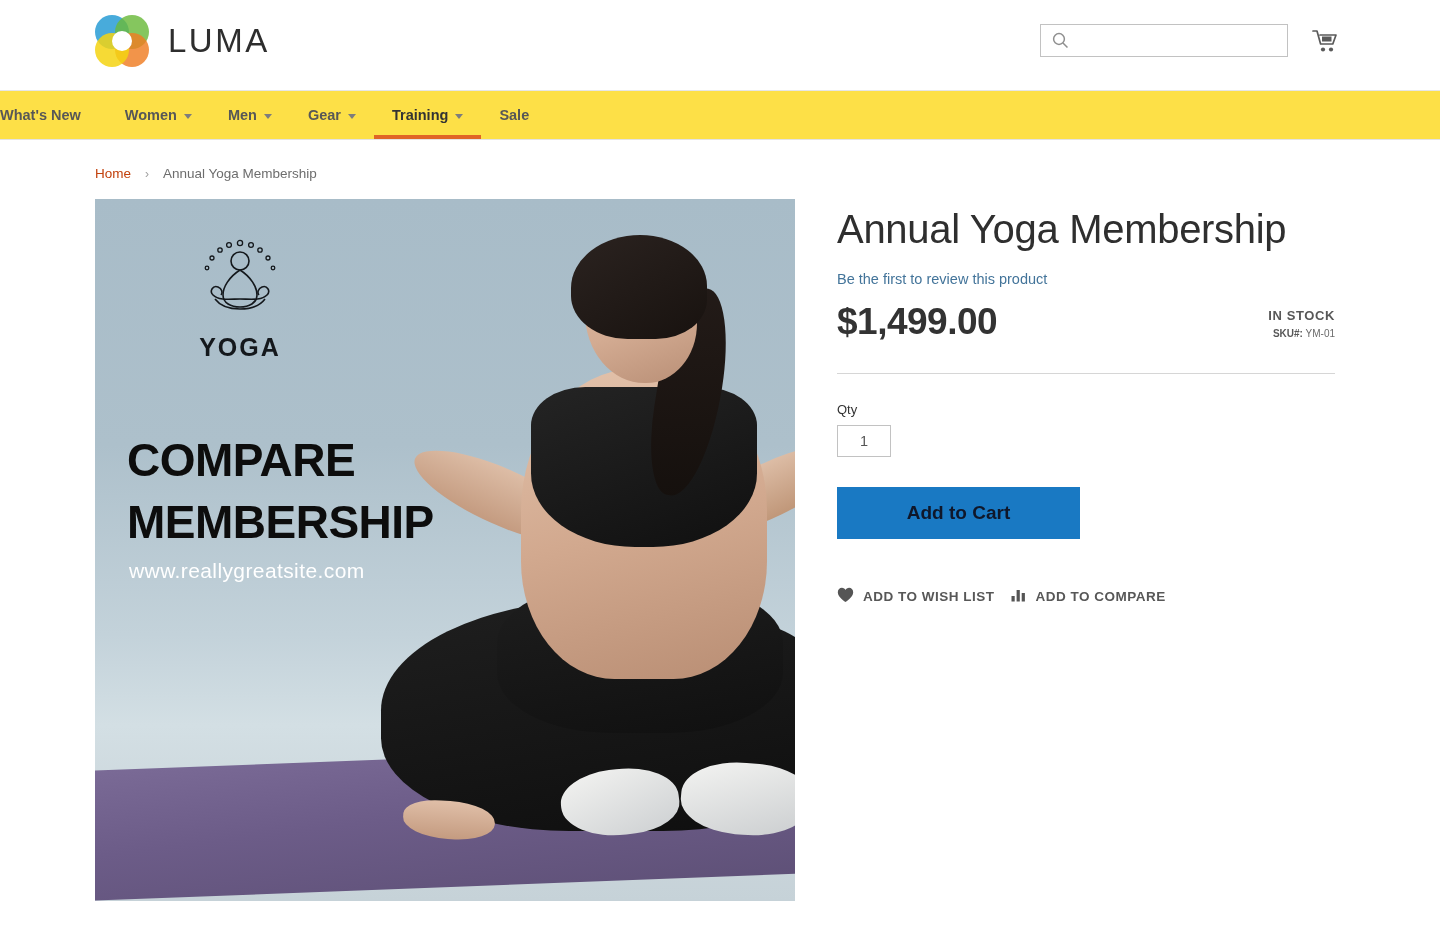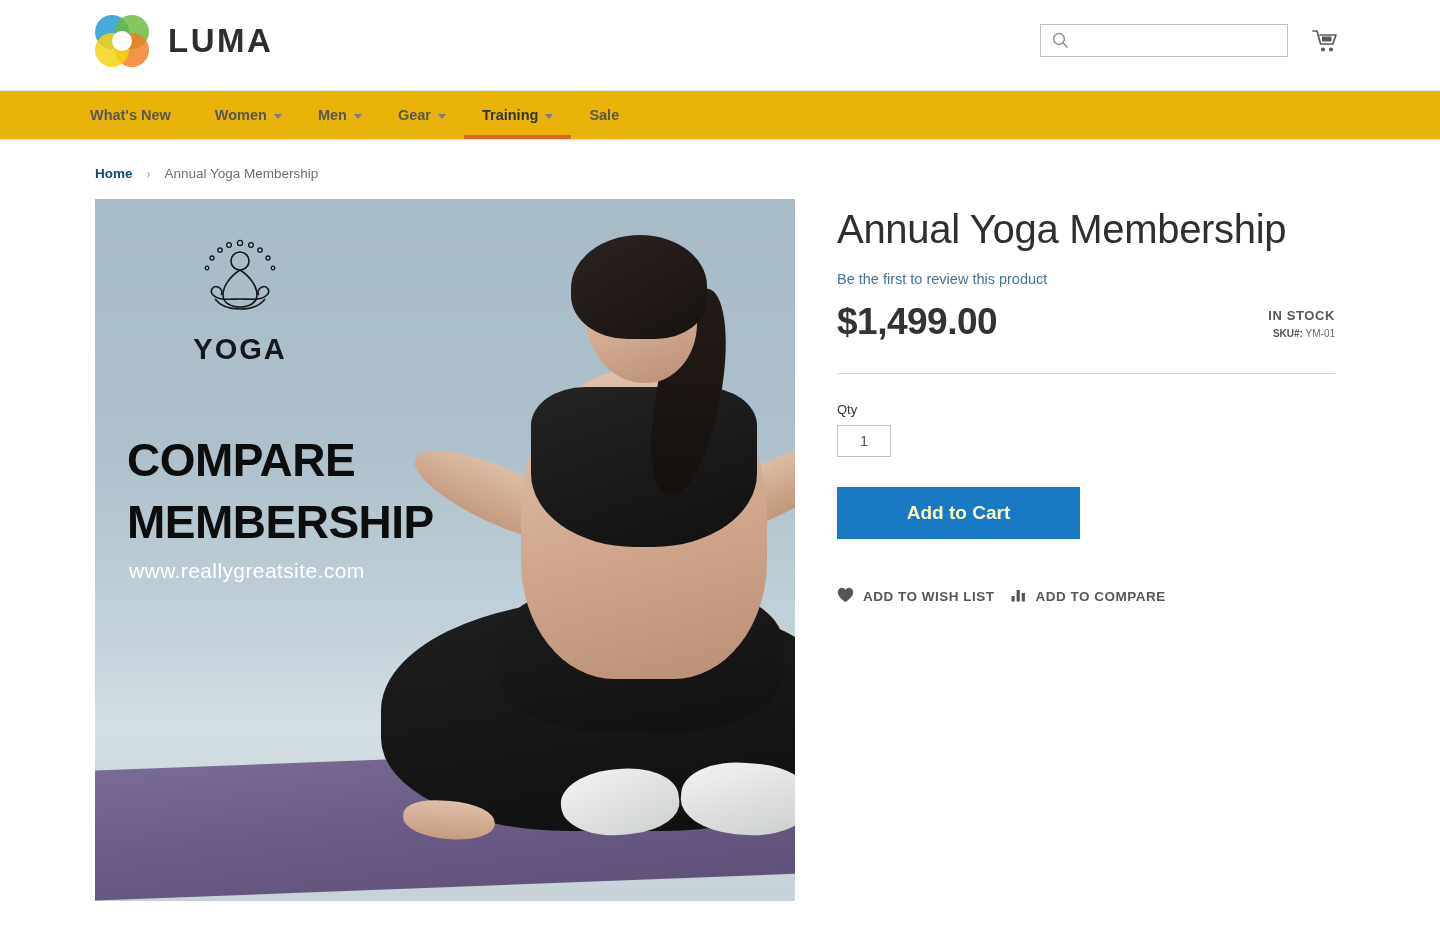--- a/index.html
+++ b/index.html
@@ -23,21 +23,21 @@
   .logo-wrap {
     position: absolute;
     left: 90px; top: 12px;
     display: flex; align-items: center; gap: 14px;
   }
   .logo-mark { width: 64px; height: 58px; position: relative; }
   .logo-text {
     font-size: 33px;
     letter-spacing: 2.5px;
     color: #2e2e2e;
-    font-weight: 700;
+    font-weight: 400;
     font-family: "Liberation Sans", sans-serif;
   }
 
   .search-wrap {
     position: absolute;
     right: 152px; top: 24px;
     width: 248px; height: 33px;
     border: 1px solid #c2c2c2;
     background: #fff;
     display: flex; align-items: center;
@@ -63,25 +63,24 @@
     right: 98px; top: 24px;
     width: 34px; height: 34px;
     background: none; border: 0; cursor: pointer;
     display: flex; align-items: center; justify-content: center;
     padding: 0;
   }
 
   
   .nav {
     height: 50px;
-    background: #eab308;
+    background: #fde047;
     border-top: 1px solid #e6e6e6;
     border-bottom: 1px solid #e3e3e3;
     display: flex; align-items: stretch;
-    padding-left: 90px;
   }
   .nav-item {
     display: flex; align-items: center; gap: 7px;
     padding: 0 18px;
     font-size: 14.5px;
     font-weight: bold;
     color: #575757;
     cursor: pointer;
     position: relative;
     white-space: nowrap;
@@ -102,42 +101,42 @@
     margin-top: 3px;
   }
 
   
   .breadcrumb {
     padding: 26px 0 0 95px;
     font-size: 13.5px;
     display: flex; align-items: center; gap: 10px;
     color: #6d6d6d;
   }
-  .crumb-link { color: #0c4a6e; text-decoration: none; cursor: pointer; font-weight: bold; }
+  .crumb-link { color: #c2410c; text-decoration: none; cursor: pointer; }
   .crumb-sep { color: #a0a0a0; font-size: 12px; padding: 0 4px; }
   .crumb-current { color: #6d6d6d; }
 
   
   .main {
     display: flex;
     padding: 18px 0 0 95px;
     gap: 42px;
   }
 
   
   .product-photo {
     width: 700px; height: 702px;
     position: relative; overflow: hidden;
     background: linear-gradient(180deg, #a8bcc8 0%, #adc0cb 35%, #c3d2da 62%, #d3dfe4 75%, #ced9de 84%, #c6d2d8 100%);
     flex: 0 0 auto;
   }
   .photo-badge { position: absolute; left: 80px; top: 38px; width: 130px; text-align: center; }
   .yoga-word {
     margin-top: 6px;
-    font-size: 29px; font-weight: bold;
+    font-size: 25px; font-weight: bold;
     letter-spacing: 2px; color: #14181c;
   }
   .photo-title {
     position: absolute; left: 32px; top: 230px;
     font-size: 46px; font-weight: bold;
     color: #0d0d0d; line-height: 1.35;
     letter-spacing: -0.5px;
   }
   .photo-url {
     position: absolute; left: 34px; top: 360px;
@@ -266,21 +265,21 @@
     text-align: center;
     font-size: 14.5px;
     font-family: "Liberation Sans", sans-serif;
     color: #555;
     outline: none;
   }
   .add-cart-btn {
     margin-top: 30px;
     width: 243px; height: 52px;
     background: #1979c3;
-    color: #fef9c3;
+    color: #0f172a;
     border: 0; cursor: pointer;
     font-size: 19px; font-weight: bold;
     font-family: "Liberation Sans", sans-serif;
   }
   .secondary-links {
     margin-top: 48px;
     display: flex; align-items: center; gap: 16px;
   }
   .sec-link {
     display: flex; align-items: center; gap: 9px;

